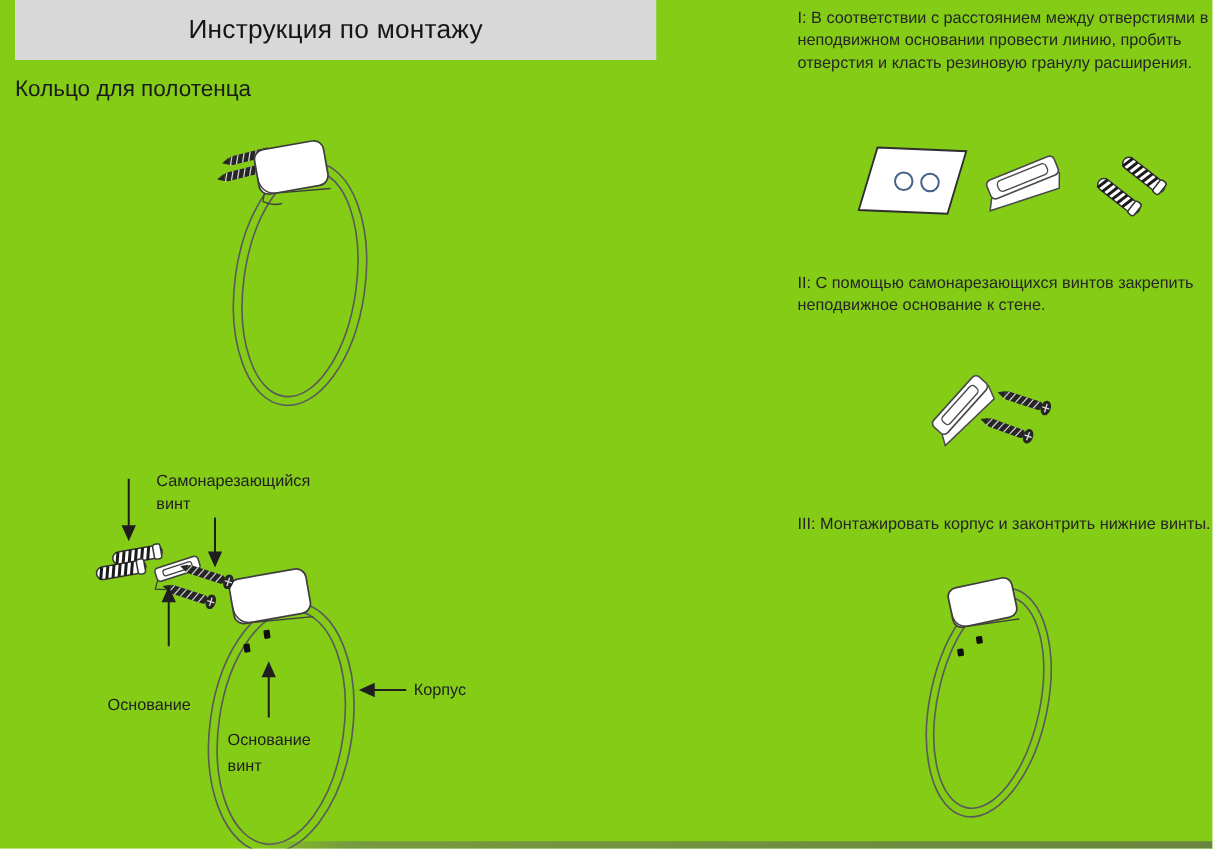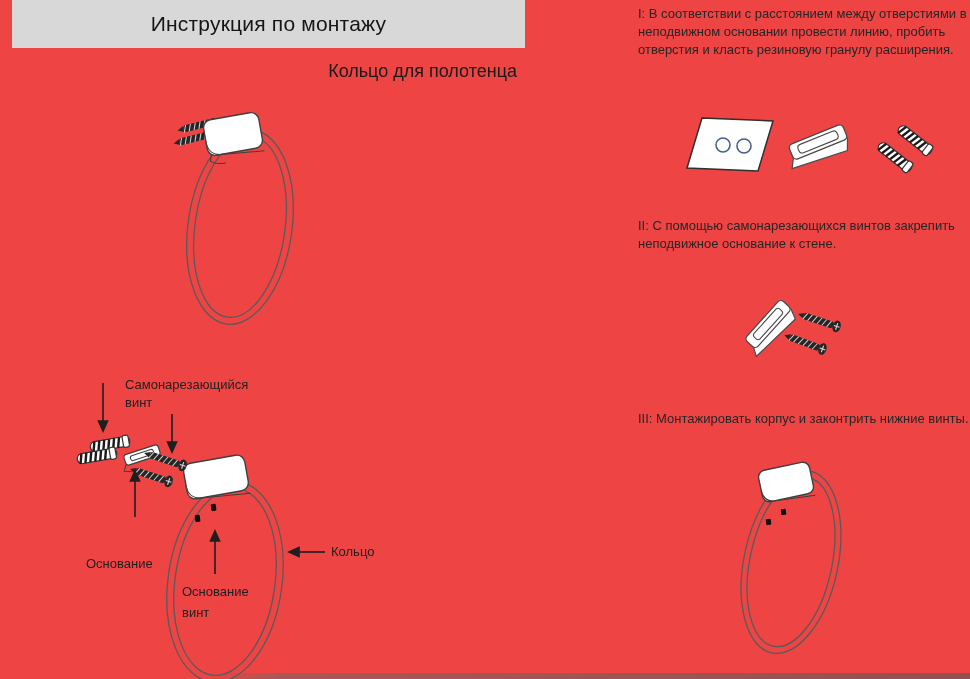--- a/index.html
+++ b/index.html
@@ -1,21 +1,21 @@
 <!DOCTYPE html>
 <html><head>
 <meta charset="utf-8">
 <style>
   html,body{margin:0;padding:0;background:#fff;}
-  .page{position:relative;width:970px;height:679px;background:#ef4444;overflow:hidden;
+  .page{position:relative;width:970px;height:679px;background:#84cc16;overflow:hidden;
         font-family:"Liberation Sans",sans-serif;color:#1f1f1f;}
   .title-bar{position:absolute;left:12px;top:0;width:513px;height:48px;background:#d8d8d8;
              display:flex;align-items:center;justify-content:center;}
   .title-bar span{font-size:21px;color:#151515;letter-spacing:.2px;}
-  .subtitle{position:absolute;left:12px;top:61px;width:505px;text-align:right;
+  .subtitle{position:absolute;left:12px;top:61px;width:505px;text-align:left;
             font-size:18px;color:#1a1a1a;}
   .step{position:absolute;font-size:13px;line-height:1.38;color:#262626;width:334px;}
   .label{position:absolute;font-size:13px;line-height:1.4;color:#1f1f1f;}
   .center{}
   svg{position:absolute;}
   .shadow-strip{position:absolute;left:200px;right:0;bottom:0;height:6px;
     background:linear-gradient(to right, rgba(120,120,120,0) 0%, rgba(105,105,105,.5) 10%, rgba(88,88,88,.62) 100%);}
 </style>
 </head>
 <body>
@@ -116,21 +116,21 @@
       </g>
       <g>
         <line x1="210" y1="235" x2="210" y2="201"></line>
           <polygon points="205.5,202 214.5,202 210,192"></polygon>
       </g>
     </g>
   </svg>
 
   <div class="label center" style="left:125px;top:376px;width:138px">Самонарезающийся винт</div>
   <div class="label" style="left:86px;top:555px;white-space:nowrap">Основание</div>
-  <div class="label" style="left:331px;top:543px;white-space:nowrap">Кольцо</div>
+  <div class="label" style="left:331px;top:543px;white-space:nowrap">Корпус</div>
   <div class="label center" style="left:182px;top:582px;width:78px;line-height:1.6">Основание винт</div>
 
   <div class="step" style="left:638px;top:5px">I: В соответствии с расстоянием между отверстиями в неподвижном основании провести линию, пробить отверстия и класть резиновую гранулу расширения.</div>
 
   <svg style="left:672px;top:100px" width="290" height="100" viewBox="0 0 290 100">
     <g>
       <path d="M30,18 L101,21 L86,71 L15,68 Z" fill="#fff" stroke="#2f2f2f" stroke-width="1.5"></path>
       <circle cx="51" cy="45" r="7" fill="#fff" stroke="#44618a" stroke-width="1.6"></circle>
       <circle cx="72" cy="46" r="7" fill="#fff" stroke="#44618a" stroke-width="1.6"></circle>
     </g>

